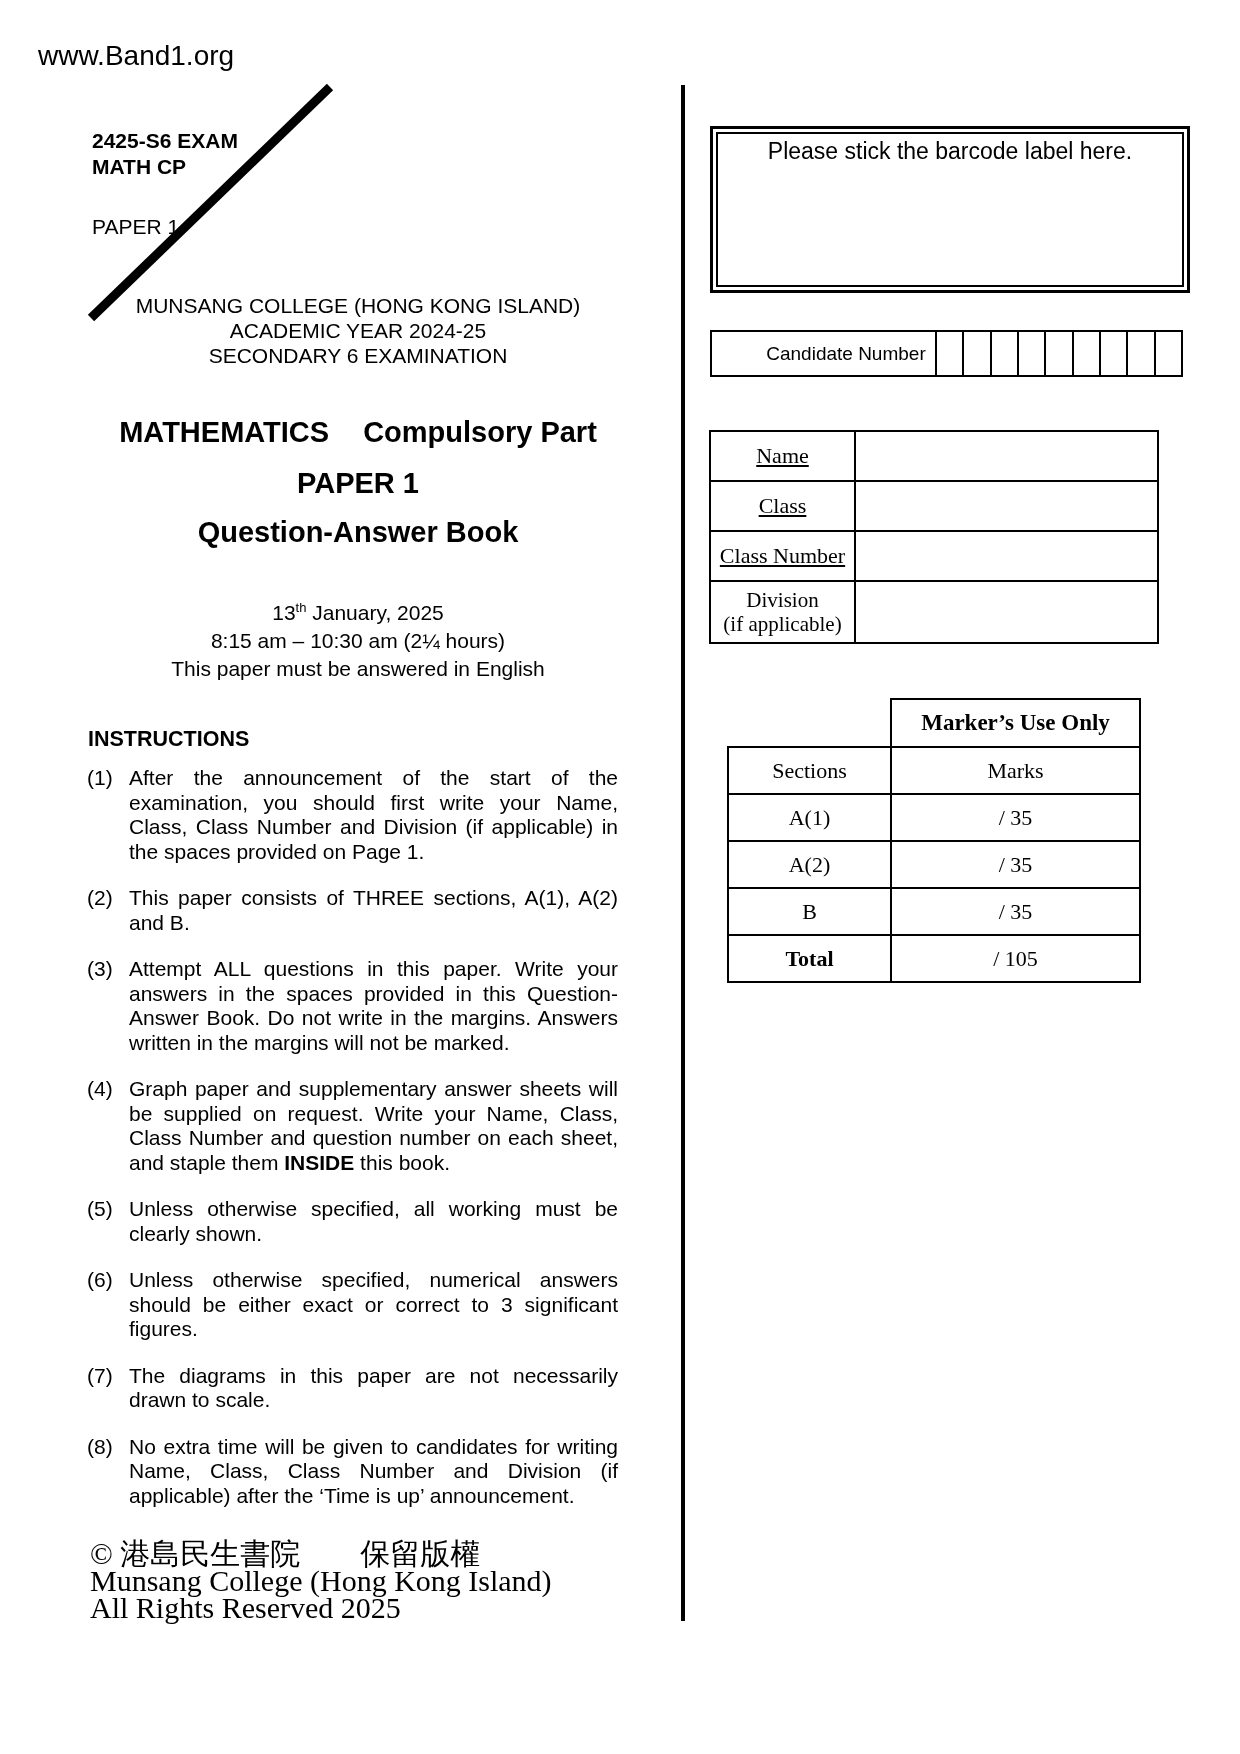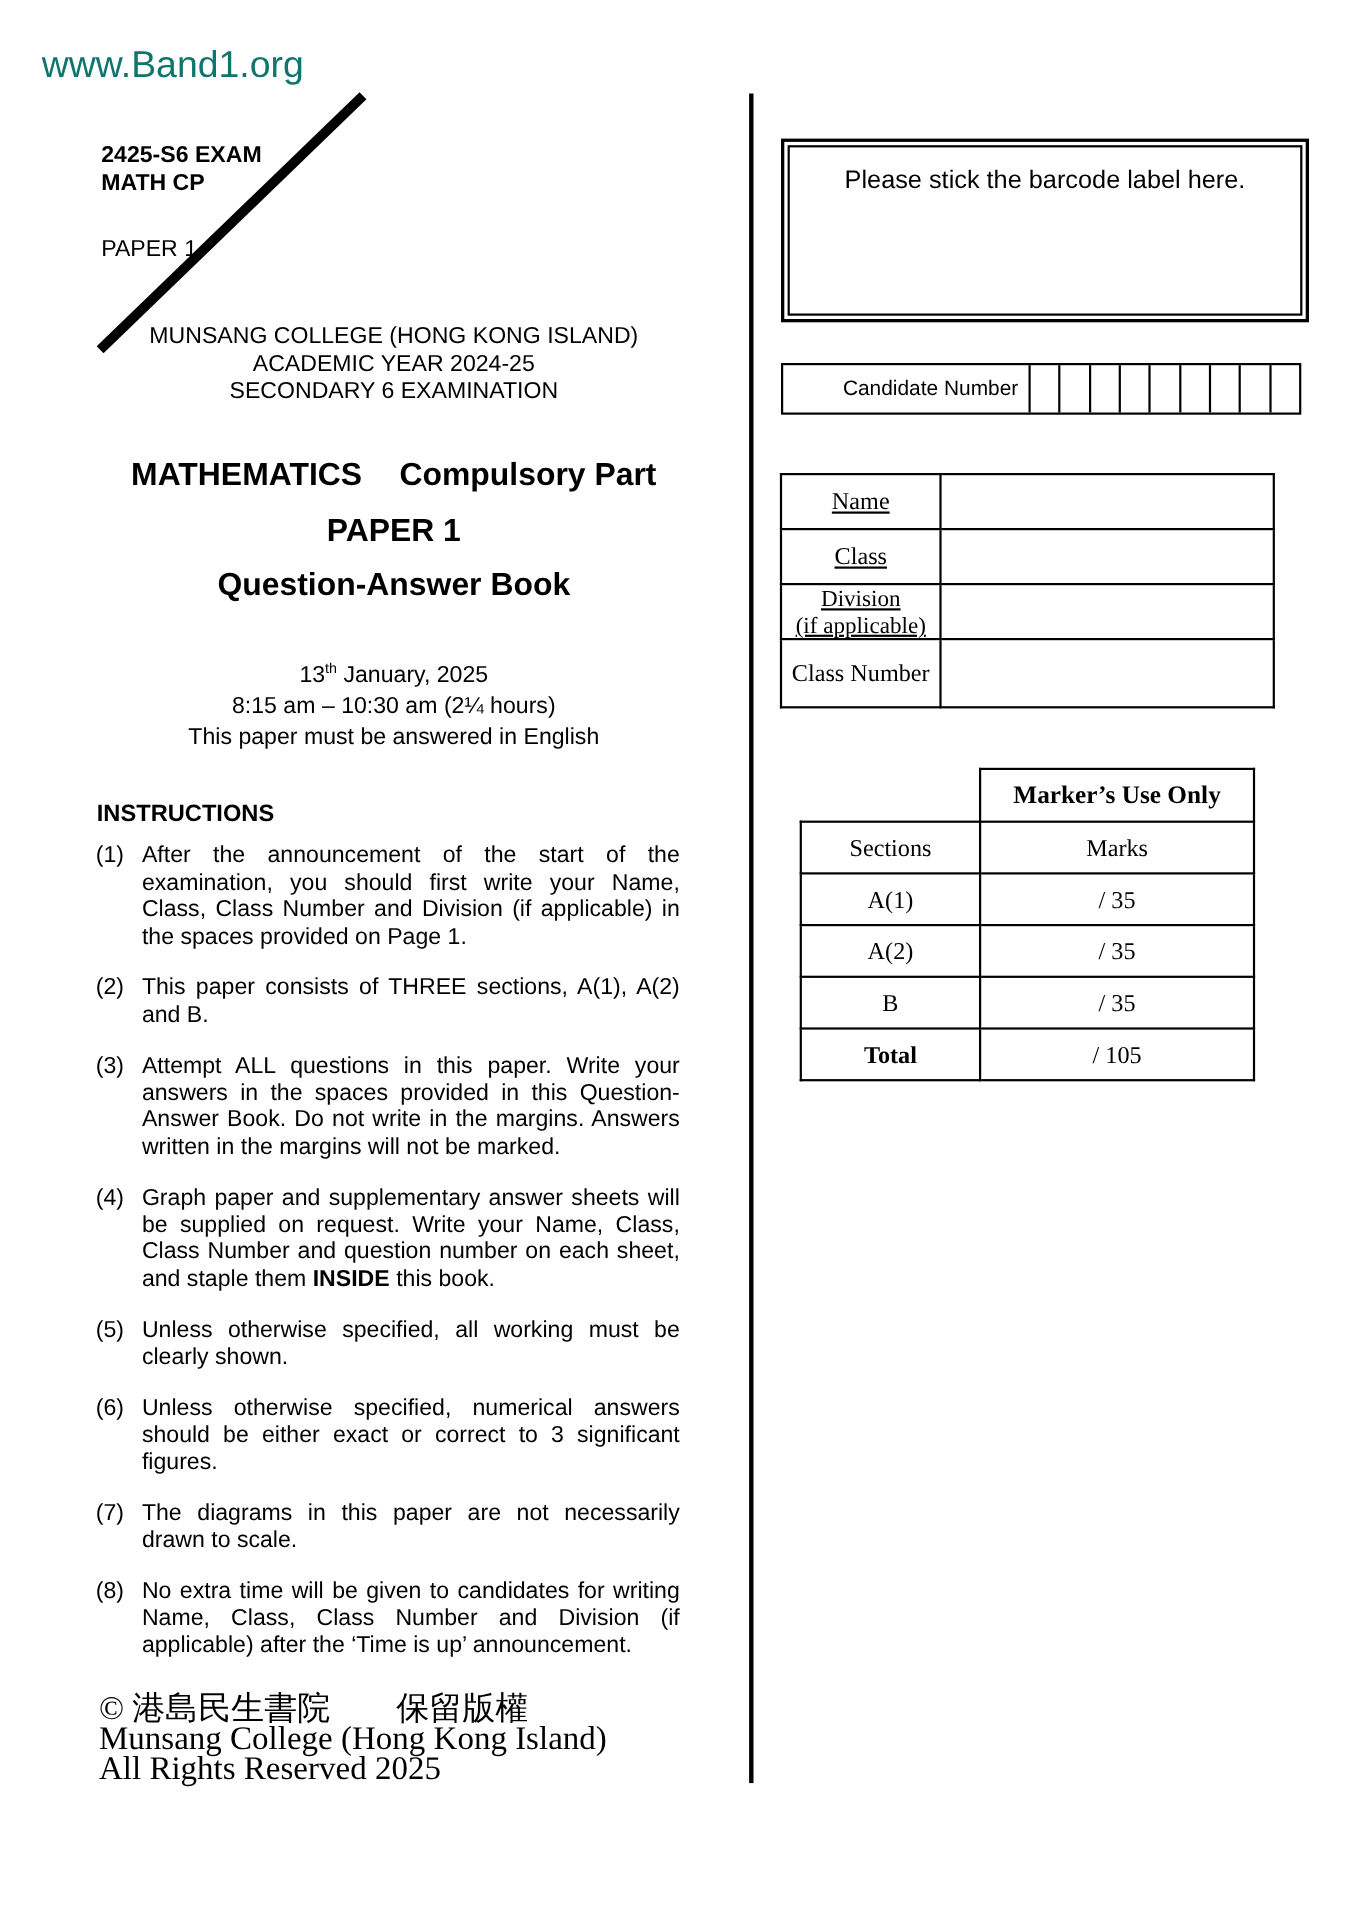--- a/index.html
+++ b/index.html
@@ -2,21 +2,21 @@
 <html><head>
 <meta charset="utf-8">
 <style>
   html,body{margin:0;padding:0;background:#ffffff;}
   .page{position:relative;width:1240px;height:1754px;background:#ffffff;color:#000;
         font-family:"Liberation Sans",sans-serif;overflow:hidden;}
 
   .abs{position:absolute;}
 
   
-  .site-url{left:38px;top:40px;font-size:34px;color:#0f766e;}
+  .site-url{left:38px;top:40px;font-size:28px;color:#000000;}
 
   
   .diagonal{left:84px;top:80px;}
 
   
   .exam-code{left:92px;top:128px;font-size:21px;line-height:26px;font-weight:bold;}
   .exam-code .paper-label{font-weight:normal;margin-top:34px;}
 
   
   .ccol{left:88px;width:540px;text-align:center;}
@@ -37,21 +37,21 @@
 
   
   .copyright{left:90px;top:1540px;font-family:"Liberation Serif",serif;
              font-size:30px;line-height:27px;}
 
   
   .vrule{left:681px;top:85px;width:4px;height:1536px;background:#000;}
 
   .barcode-box{left:710px;top:126px;width:480px;height:167px;border:3px solid #000;box-sizing:border-box;}
   .barcode-inner{position:absolute;left:3px;top:3px;right:3px;bottom:3px;border:2px solid #000;
-                 text-align:center;font-size:23px;padding-top:16px;box-sizing:border-box;}
+                 text-align:center;font-size:23px;padding-top:4px;box-sizing:border-box;}
 
   .candidate-row{left:710px;top:330px;width:473px;height:47px;border:2px solid #000;
                  box-sizing:border-box;display:flex;padding-left:45px;}
   .candidate-label{width:178px;flex:none;display:flex;align-items:center;justify-content:center;
                    font-size:19px;}
   .candidate-cell{flex:1;border-left:2px solid #000;}
 
   table{border-collapse:collapse;}
   td{border:2px solid #000;font-family:"Liberation Serif",serif;font-size:22px;
      text-align:center;vertical-align:middle;padding:0;}
@@ -151,28 +151,28 @@
     <tbody id="name-table-body">
         <tr>
           <td class="lbl">Name</td>
           <td class="val"></td>
         </tr>
         <tr>
           <td class="lbl">Class</td>
           <td class="val"></td>
         </tr>
         <tr>
+          <td class="lbl">Class Number</td>
+          <td class="val"></td>
+        </tr>
+        <tr>
           <td class="lbl">
             <div class="sub">Division</div>
             <div class="sub">(if applicable)</div>
           </td>
-          <td class="val"></td>
-        </tr>
-        <tr>
-          <td class="lbl">Class Number</td>
           <td class="val"></td>
         </tr>
       </tbody>
   </table>
 
   <table class="abs marker-table">
     <tbody>
       <tr>
         <td class="c1 blank"></td>
         <td class="c2 hdr">Marker’s Use Only</td>

